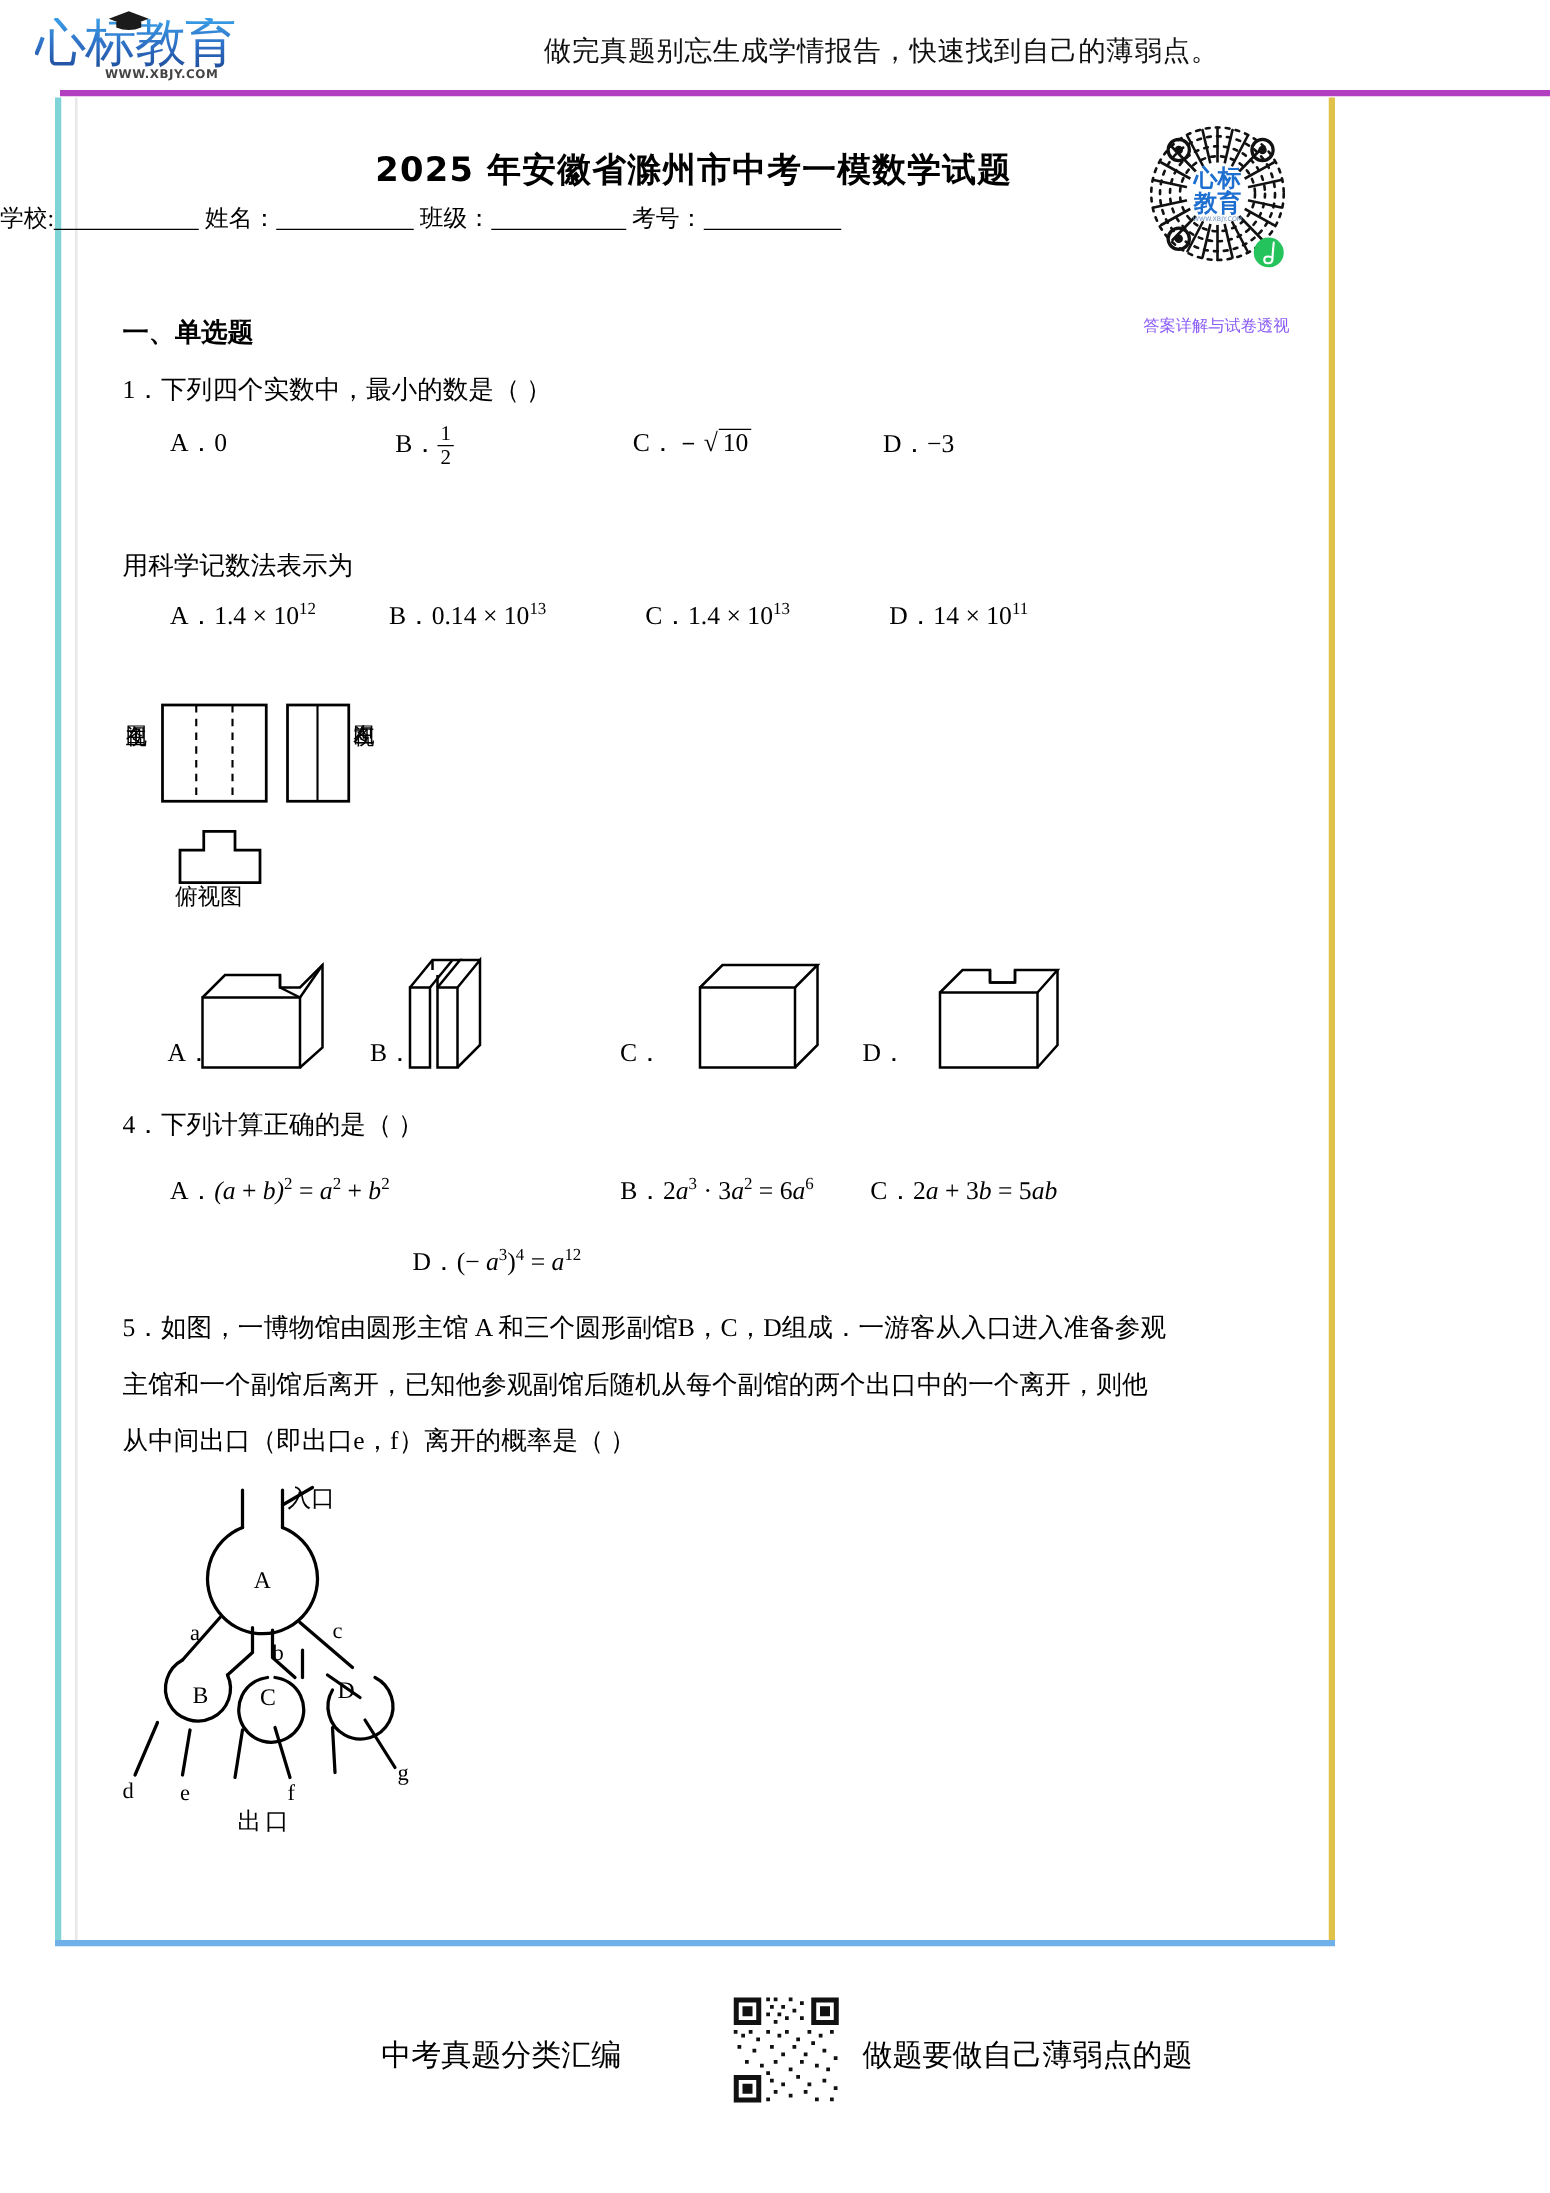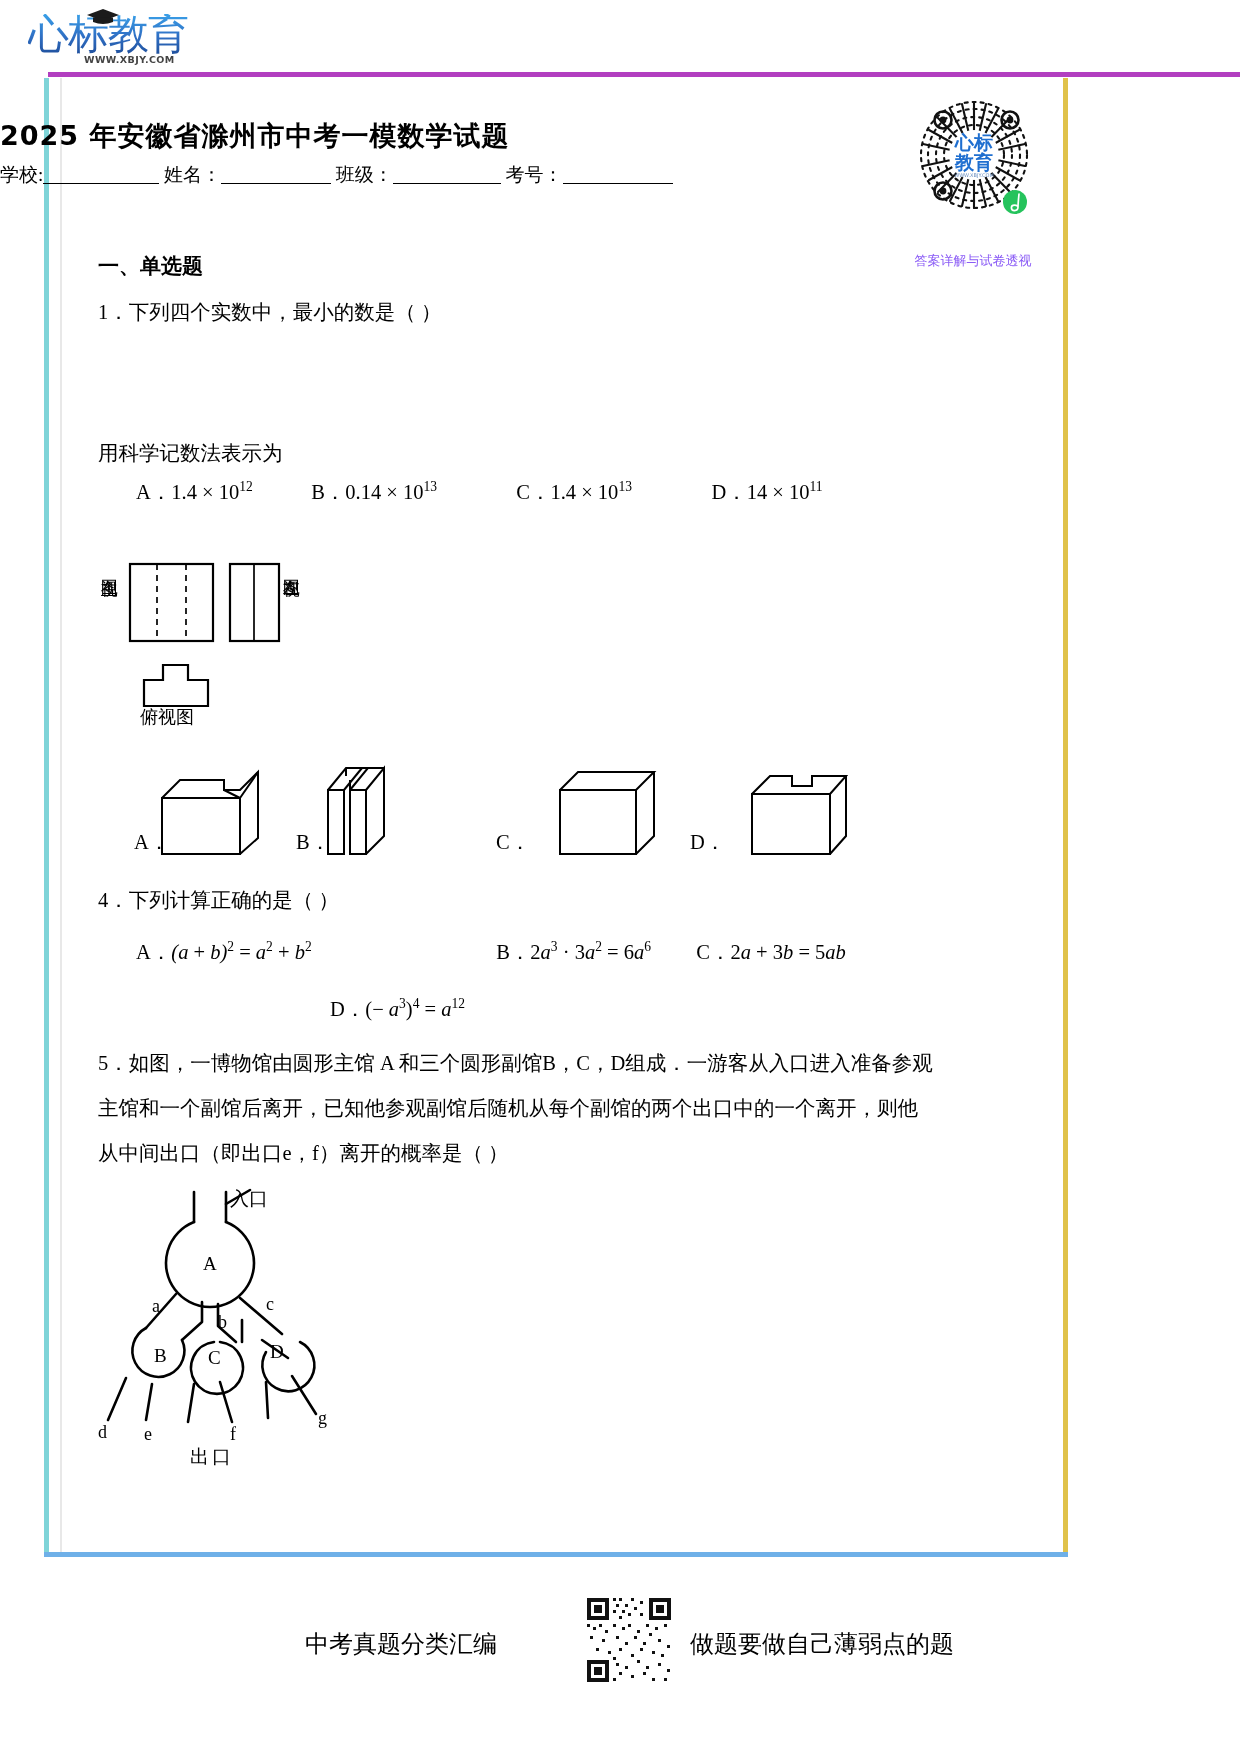--- a/index.html
+++ b/index.html
@@ -34,21 +34,21 @@
   .header-rule{position:absolute;left:48px;top:72px;width:1192px;height:5px;background:#b23ec0;}
 
   
   .frame-left{position:absolute;left:44px;top:78px;width:5px;height:1478px;background:#7fd4d8;}
   .frame-left2{position:absolute;left:60px;top:78px;width:2px;height:1478px;background:#e8e8e8;}
   .frame-right{position:absolute;left:1063px;top:78px;width:5px;height:1478px;background:#e0c24a;}
   .frame-bottom{position:absolute;left:44px;top:1552px;width:1024px;height:5px;background:#6fb0e8;}
 
   
   .doc-title{
-    position:absolute;left:0;top:118px;width:1110px;
+    position:absolute;left:0;top:118px;width:1110px;text-align:center;
     font-family:"DejaVu Sans","Liberation Sans",sans-serif;
     font-weight:bold;font-size:27px;letter-spacing:1px;
   }
   .info-line{
     position:absolute;left:0;top:162px;width:1110px;text-align:left;
     font-size:19px;white-space:nowrap;
   }
   .blank{display:inline-block;border-bottom:1.6px solid #000;vertical-align:-3px;}
 
   
@@ -100,20 +100,21 @@
 
   <div class="header">
     <div class="logo">
       <div class="logo-text">心标教育</div>
       <svg class="logo-cap" viewBox="0 0 34 17">
         <polygon points="17,1 33,7 17,13 1,7" fill="#1b1b1b"></polygon>
         <path d="M7 9.5 L7 14 Q17 18 27 14 L27 9.5" fill="#1b1b1b"></path>
       </svg>
       <div class="logo-url">WWW.XBJY.COM</div>
     </div>
+    <div class="header-slogan">做完真题别忘生成学情报告，快速找到自己的薄弱点。</div>
     <div class="header-rule"></div>
   </div>
 
   <div class="frame-left"></div>
   <div class="frame-left2"></div>
   <div class="frame-right"></div>
   <div class="frame-bottom"></div>
 
   <div class="doc-title">2025 年安徽省滁州市中考一模数学试题</div>
 
@@ -175,20 +176,26 @@
     <g>
       <circle cx="100" cy="106" r="12" fill="#25c35c"></circle>
       <path d="M104 98 q-1 10 -1 13 q0 3.6 -3.6 3.6 q-3 0 -3 -2.8 q0 -2.6 3 -2.6 q2.4 0 3.4 1.2" fill="none" stroke="#fff" stroke-width="1.7" stroke-linecap="round"></path>
     </g>
   </svg>
   <div class="qr-label">答案详解与试卷透视</div>
 
   <div class="sec-head" style="top:252px">一、单选题</div>
 
   <div class="q" style="top:297px">1．下列四个实数中，最小的数是（      ）</div>
+  <div class="opts" style="left:136px;top:338px">
+    <span style="display:inline-block;width:175px">A．0</span>
+    <span style="display:inline-block;width:185px"><span>B．</span><span class="frac"><span class="num">1</span><span class="den">2</span></span></span>
+    <span style="display:inline-block;width:195px"><span>C．－</span><span class="sqrt">√<span class="bar">10</span></span></span>
+    <span>D．−3</span>
+  </div>
 
   <div class="q" style="top:438px">用科学记数法表示为</div>
   <div class="opts" style="left:136px;top:478px">
     <span style="display:inline-block;width:170px"><span>A．</span><span>1.4 × 10</span><sup>12</sup></span>
     <span style="display:inline-block;width:200px"><span>B．</span><span>0.14 × 10</span><sup>13</sup></span>
     <span style="display:inline-block;width:190px"><span>C．</span><span>1.4 × 10</span><sup>13</sup></span>
     <span><span>D．</span><span>14 × 10</span><sup>11</sup></span>
   </div>
 
 

